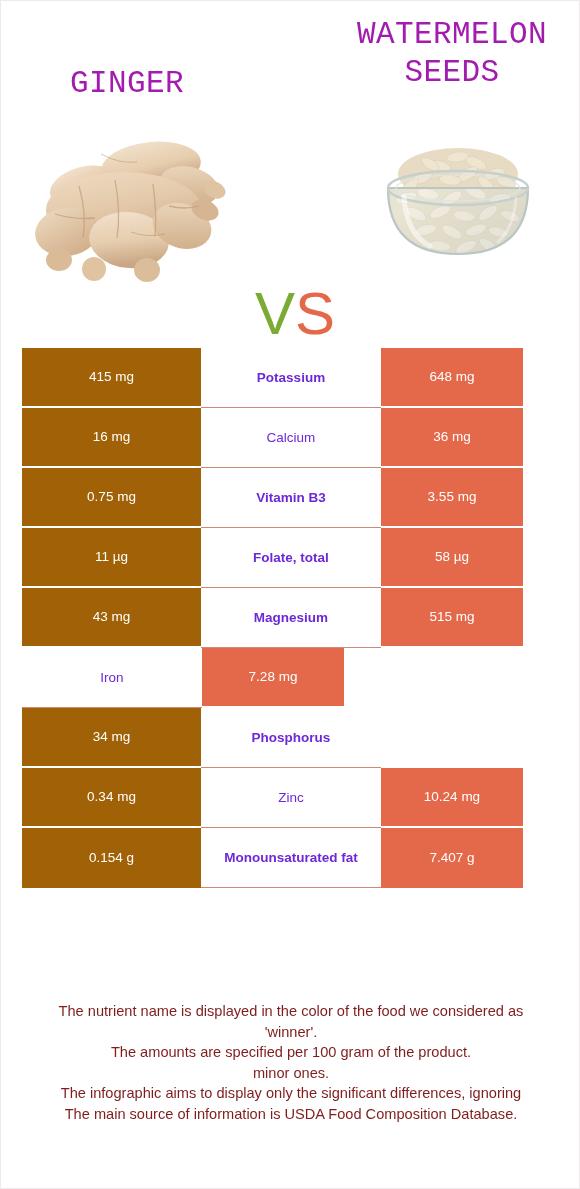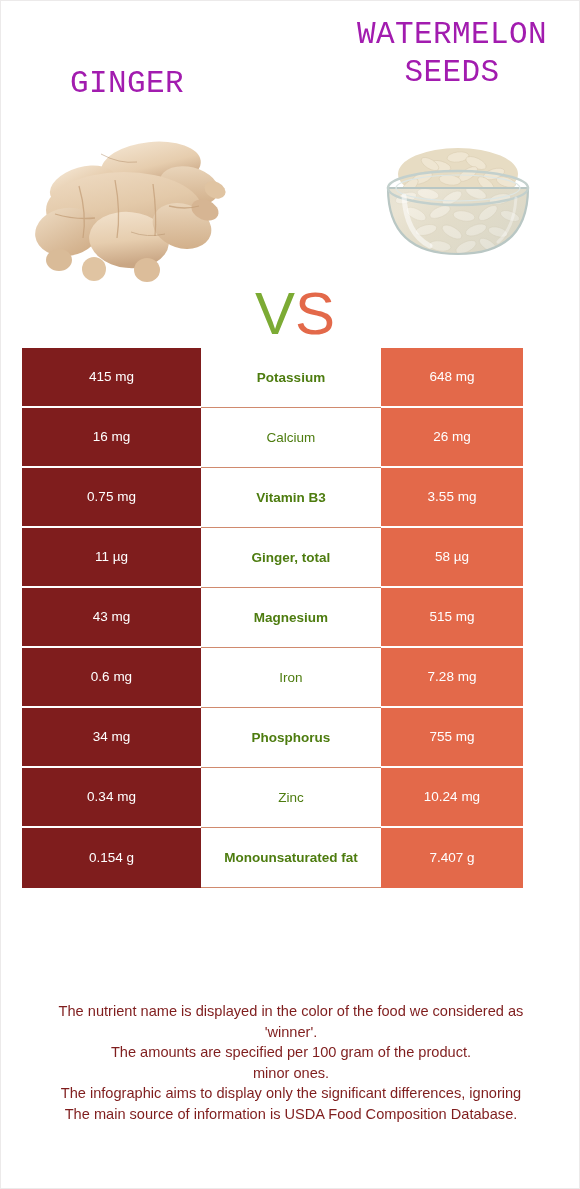--- a/index.html
+++ b/index.html
@@ -81,28 +81,28 @@
   .cell{
     display:flex;
     align-items:center;
     justify-content:center;
     box-sizing:border-box;
     font-size:13.5px;
     line-height:1;
   }
   .cell.left{
     width:179px;
-    background:#7f1d1d;
+    background:#a16207;
     color:#ffffff;
     border-bottom:2px solid #ffffff;
   }
   .cell.mid{
     width:180px;
     background:#ffffff;
-    color:#4d7c0f;
+    color:#6d28d9;
     border-bottom:1px solid #d08a6e;
     font-size:13.5px;
   }
   .cell.mid.bold{ font-weight:bold; }
   .cell.right{
     width:142px;
     background:#e3694a;
     color:#ffffff;
     border-bottom:2px solid #ffffff;
   }
@@ -258,46 +258,44 @@
 
   <div class="table">
     <div class="row">
       <div class="cell left">415 mg</div>
       <div class="cell mid bold">Potassium</div>
       <div class="cell right">648 mg</div>
     </div>
     <div class="row">
       <div class="cell left">16 mg</div>
       <div class="cell mid">Calcium</div>
-      <div class="cell right">26 mg</div>
+      <div class="cell right">36 mg</div>
     </div>
     <div class="row">
       <div class="cell left">0.75 mg</div>
       <div class="cell mid bold">Vitamin B3</div>
       <div class="cell right">3.55 mg</div>
     </div>
     <div class="row">
       <div class="cell left">11 µg</div>
-      <div class="cell mid bold">Ginger, total</div>
+      <div class="cell mid bold">Folate, total</div>
       <div class="cell right">58 µg</div>
     </div>
     <div class="row">
       <div class="cell left">43 mg</div>
       <div class="cell mid bold">Magnesium</div>
       <div class="cell right">515 mg</div>
     </div>
     <div class="row">
-      <div class="cell left">0.6 mg</div>
       <div class="cell mid">Iron</div>
       <div class="cell right">7.28 mg</div>
     </div>
     <div class="row">
       <div class="cell left">34 mg</div>
       <div class="cell mid bold">Phosphorus</div>
-      <div class="cell right">755 mg</div>
     </div>
     <div class="row">
       <div class="cell left">0.34 mg</div>
       <div class="cell mid">Zinc</div>
       <div class="cell right">10.24 mg</div>
     </div>
     <div class="row">
       <div class="cell left">0.154 g</div>
       <div class="cell mid bold">Monounsaturated fat</div>
       <div class="cell right">7.407 g</div>

